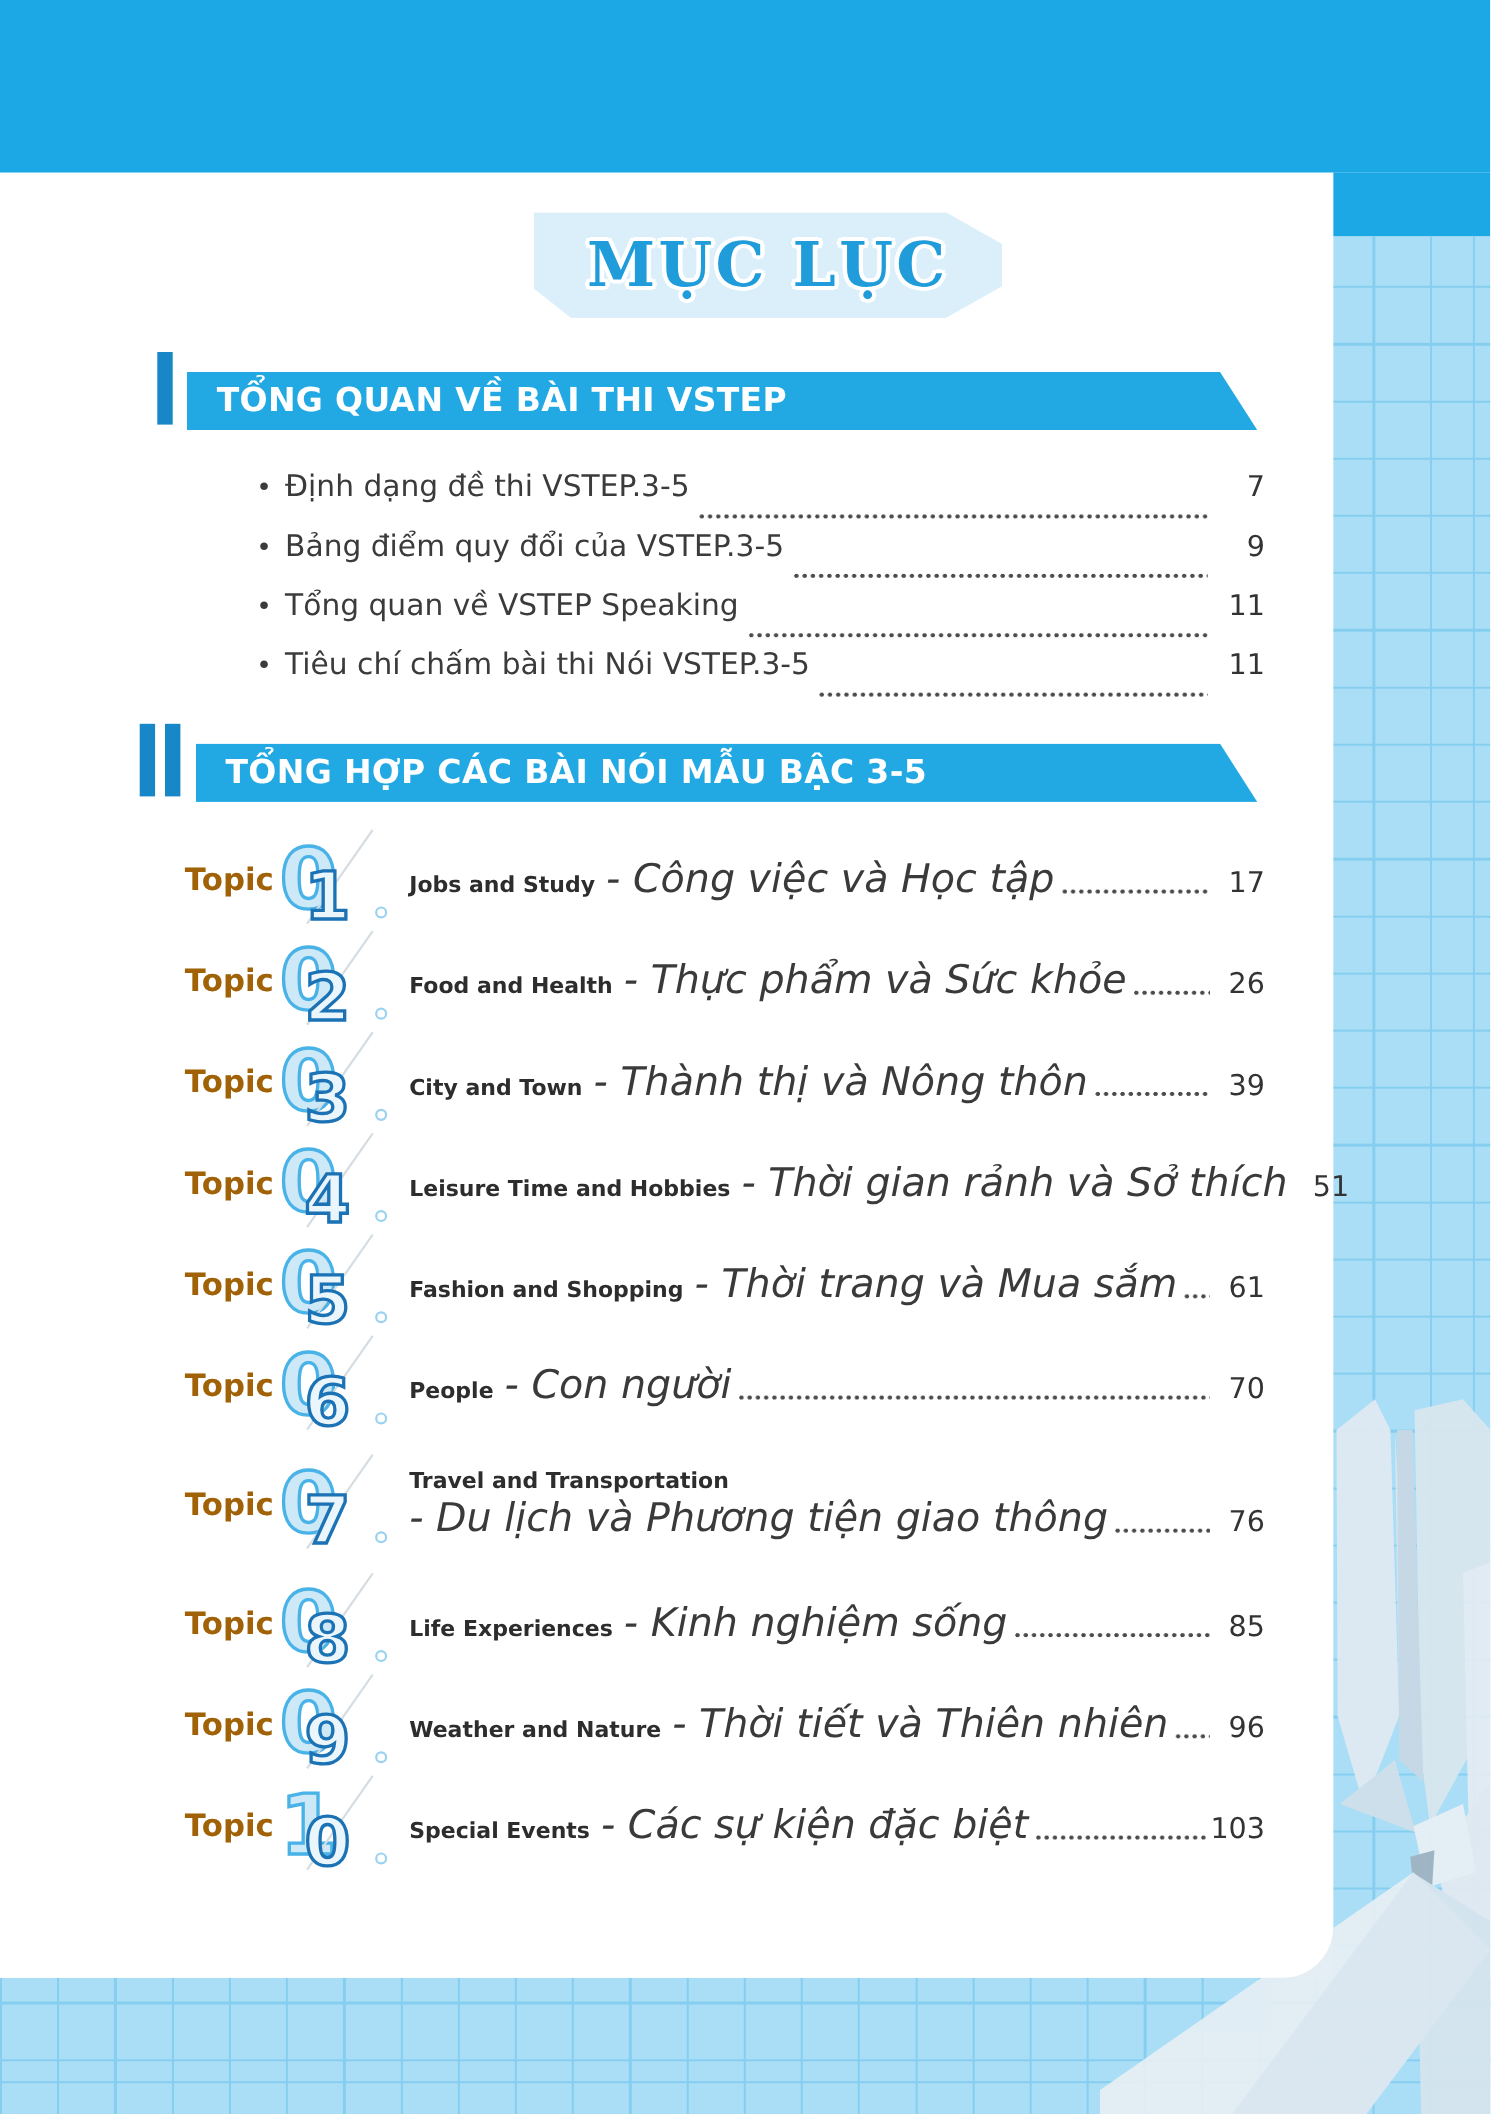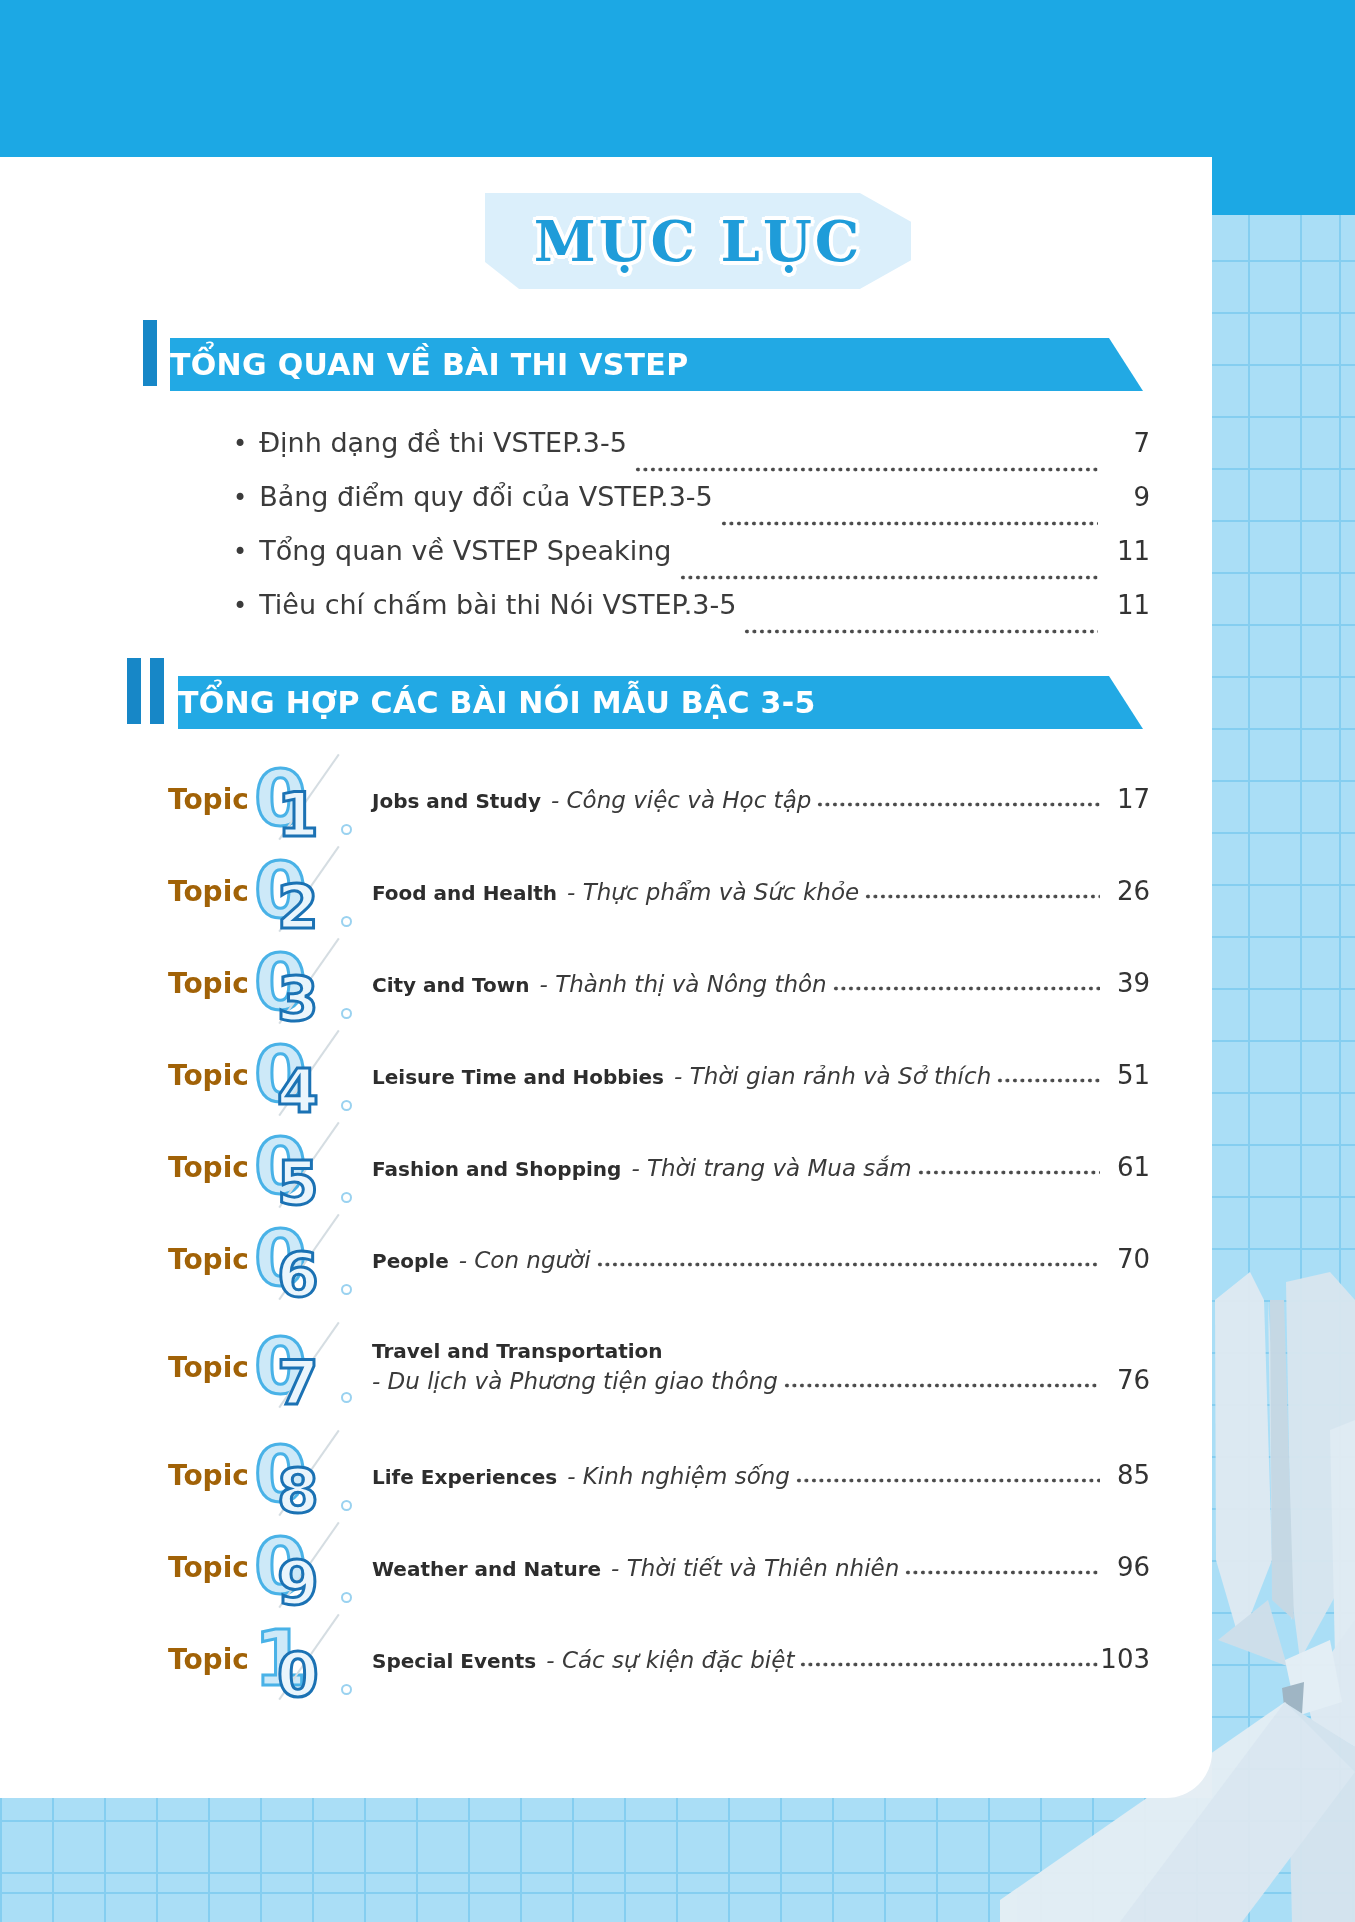--- a/index.html
+++ b/index.html
@@ -42,21 +42,21 @@
     font-family:"DejaVu Serif","Liberation Serif",serif;font-weight:bold;
     font-size:56px;letter-spacing:3px;color:#1F9CD9;
     text-shadow:-3px -3px 0 #fff,3px -3px 0 #fff,-3px 3px 0 #fff,3px 3px 0 #fff,
                 0 -4px 0 #fff,0 4px 0 #fff,-4px 0 0 #fff,4px 0 0 #fff;
   }
   
   .bar{position:absolute;width:14px;height:66px;background:#1787C7;}
   .ribbon{
     position:absolute;height:53px;background:#22A9E4;color:#fff;
     clip-path:polygon(0 0, calc(100% - 34px) 0, 100% 100%, 0 100%);
-    font-weight:bold;font-size:30px;line-height:53px;
+    font-weight:bold;font-size:30px;line-height:53px;padding-left:27px;
     letter-spacing:.3px;box-sizing:border-box;white-space:nowrap;
   }
   .bar.s1{left:143px;top:163px;}
   .ribbon.r1{left:170px;top:181px;width:973px;}
   .bar.s2a{left:127px;top:501px;}
   .bar.s2b{left:150px;top:501px;}
   .ribbon.r2{left:178px;top:519px;width:965px;}
   
   .items{position:absolute;left:233px;top:270px;width:917px;}
   .toc-item{display:flex;align-items:baseline;height:54px;font-size:27px;color:#3B3B3B;}
@@ -87,21 +87,21 @@
     content:"";position:absolute;left:52%;top:-8px;width:2px;height:104px;
     background:#D5DDE2;transform:rotate(35deg);
   }
   .num::after{
     content:"";position:absolute;right:6px;bottom:10px;width:7px;height:7px;
     border:2px solid #9AD2F0;border-radius:50%;
   }
   .entry{flex:1;margin-left:14px;min-width:0;}
   .tline{display:flex;align-items:baseline;}
   .en{font-weight:bold;font-size:20px;color:#2D2D2D;white-space:nowrap;}
-  .vi{font-style:italic;font-size:23px;color:#3A3A3A;margin-left:10px;white-space:nowrap;}
+  .vi{font-style:italic;font-size:36px;color:#3A3A3A;margin-left:10px;white-space:nowrap;}
   .tline .dots{margin:0 2px 6px 6px;}
   .line2{margin-top:2px;}
 </style>
 </head>
 <body>
 
 <div class="canvas">
 
   <div class="top-band"></div>
   <div class="right-top-block"></div>

